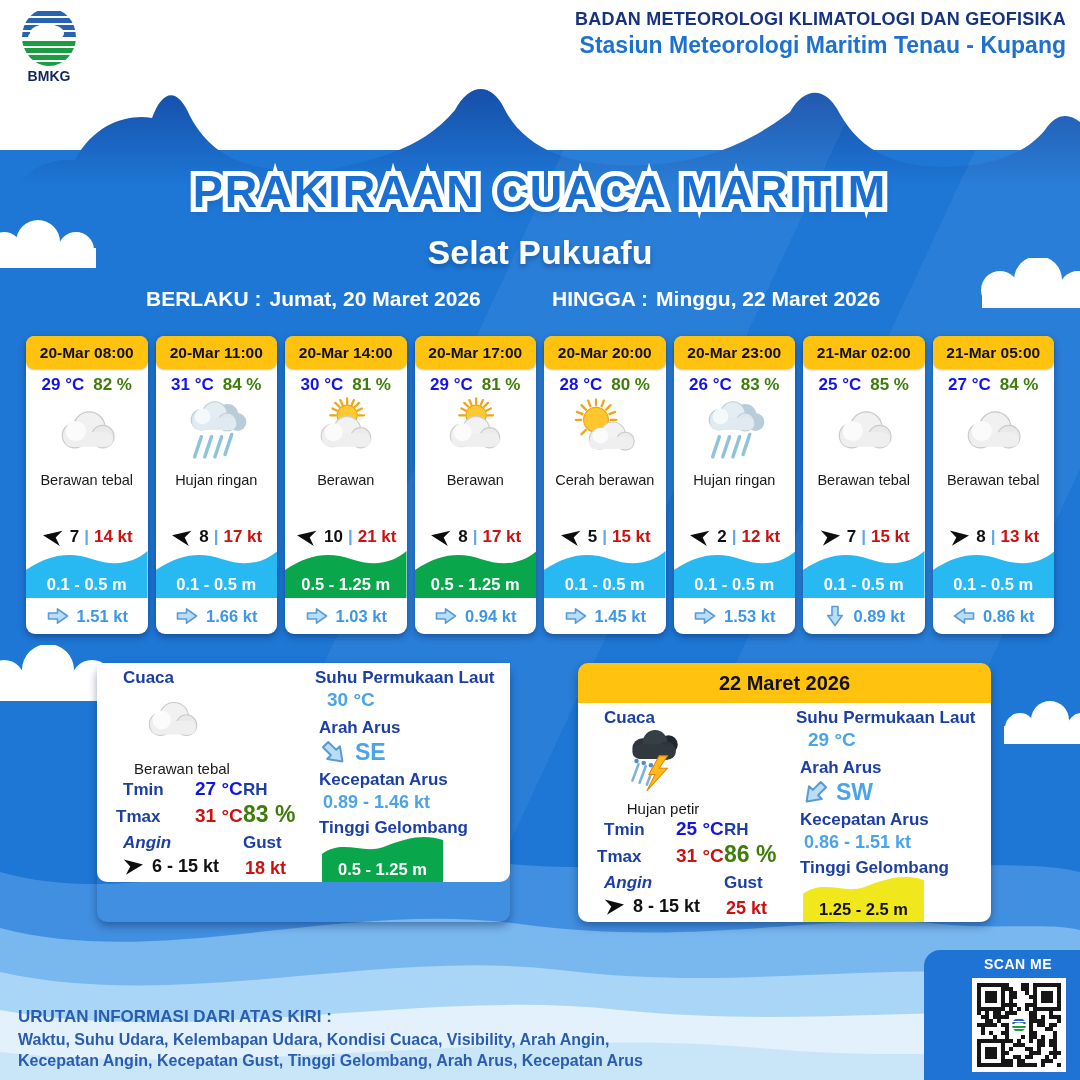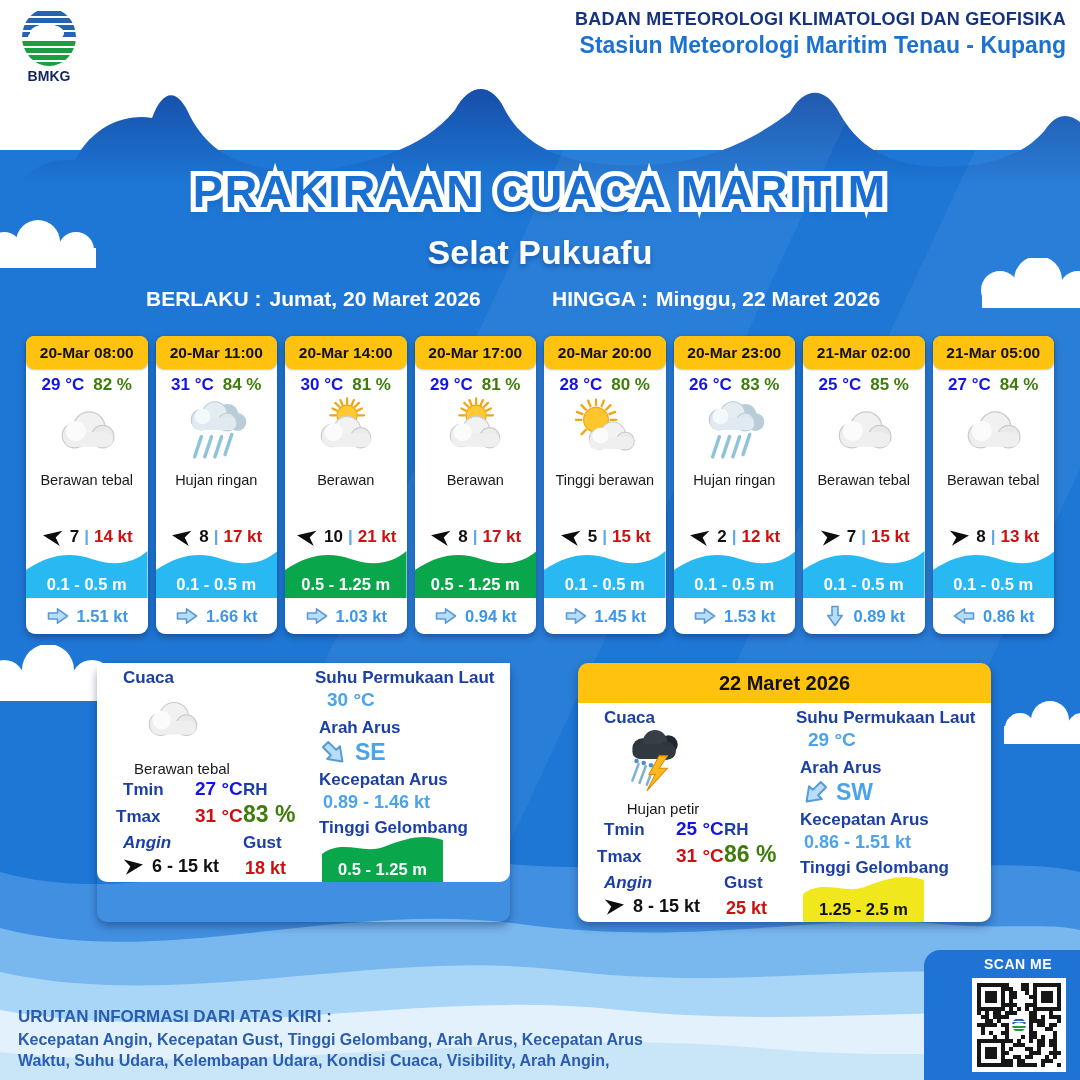--- a/index.html
+++ b/index.html
@@ -423,21 +423,21 @@
     <div class="fcard-header">20-Mar 20:00</div>
     <div class="fcard-temp">
       <span class="t-temp">28 °C</span>
       <span class="t-rh">80 %</span>
     </div>
     <div class="fcard-icon">
           <svg class="wicon" viewBox="0 0 64 64">
             <use href="#icon-cerah"></use>
           </svg>
         </div>
-    <div class="fcard-cond">Tinggi berawan</div>
+    <div class="fcard-cond">Cerah berawan</div>
     <div class="fcard-wind">
       <svg class="dart" viewBox="0 0 24 24" style="transform: rotate(190deg);">
             <use href="#dart"></use>
           </svg>
       <span class="w-min">5</span>
       <span class="w-sep">|</span>
       <span class="w-max">15 kt</span>
     </div>
     <div class="fcard-wave">
       <svg viewBox="0 0 122 52" preserveAspectRatio="none">
@@ -647,22 +647,22 @@
 
   <svg class="bottom-waves" viewBox="0 0 1080 260" preserveAspectRatio="none">
     <path fill="#418fe0" d="M0,52 C140,92 300,18 470,40 C640,62 760,26 880,40 C960,50 1030,40 1080,52 L1080,260 L0,260 Z"></path>
     <path fill="#79b7ef" d="M0,108 C160,150 340,80 520,104 C700,128 820,92 940,104 C1000,110 1050,102 1080,110 L1080,260 L0,260 Z"></path>
     <path fill="#a9d5f6" d="M0,152 C180,192 380,128 560,150 C740,172 860,140 1080,156 L1080,260 L0,260 Z"></path>
     <path fill="#e2f1fc" d="M0,190 C200,226 420,168 620,190 C800,208 940,184 1080,196 L1080,260 L0,260 Z"></path>
     <path fill="#c9e6f9" d="M0,232 C240,258 520,206 760,228 C920,242 1020,226 1080,236 L1080,260 L0,260 Z"></path>
   </svg>
   <div class="footer-text">
     <div class="footer-heading">URUTAN INFORMASI DARI ATAS KIRI :</div>
+    <div class="footer-line">Waktu, Suhu Udara, Kelembapan Udara, Kondisi Cuaca, Visibility, Arah Angin,</div>
     <div class="footer-line">Kecepatan Angin, Kecepatan Gust, Tinggi Gelombang, Arah Arus, Kecepatan Arus</div>
-    <div class="footer-line">Waktu, Suhu Udara, Kelembapan Udara, Kondisi Cuaca, Visibility, Arah Angin,</div>
   </div>
   <div class="qr-panel">
     <div class="scan-label">SCAN ME</div>
     <div class="qr-box" id="qr-box"><svg viewBox="0 0 84 84" width="84" height="84">
           <g fill="#161616">
             <rect x="28" y="0" width="4" height="4"></rect>
             <rect x="44" y="0" width="4" height="4"></rect>
             <rect x="48" y="0" width="4" height="4"></rect>
             <rect x="28" y="4" width="4" height="4"></rect>
             <rect x="32" y="4" width="4" height="4"></rect>

